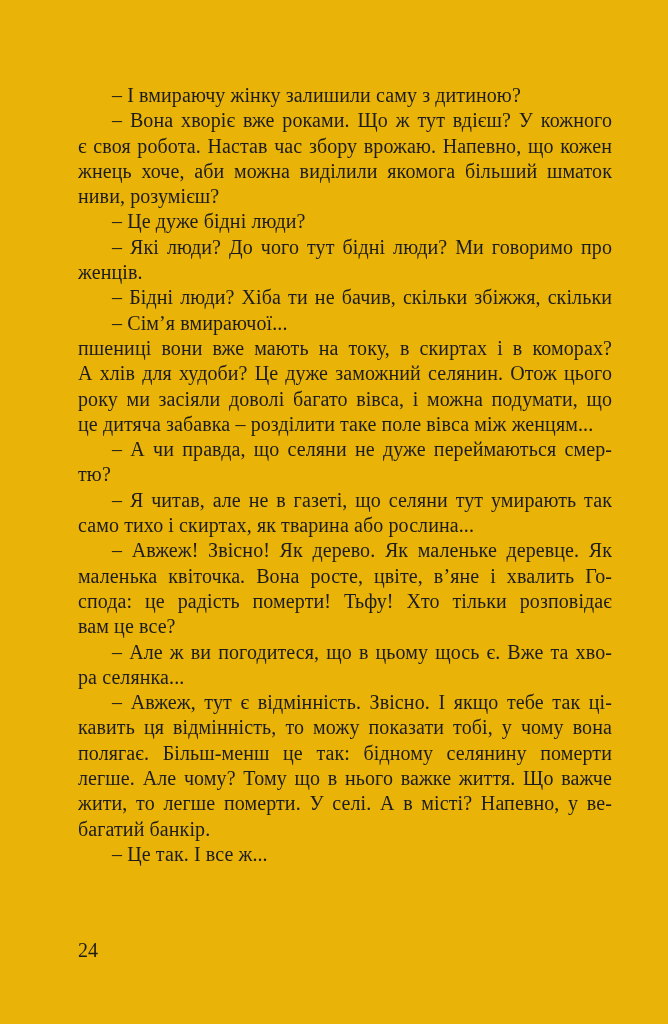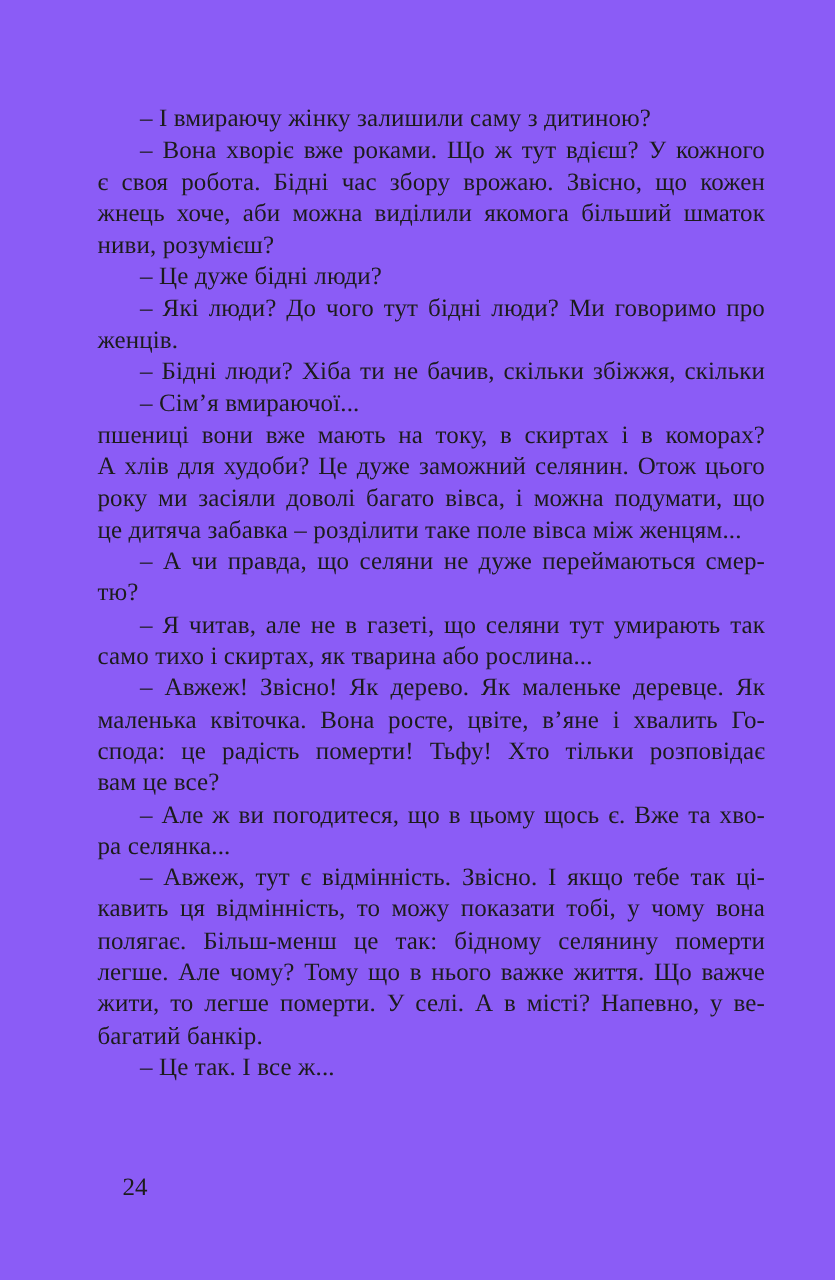--- a/index.html
+++ b/index.html
@@ -5,21 +5,21 @@
   html, body {
     margin: 0;
     padding: 0;
     background: #e8e8e8;
   }
   .page {
     position: relative;
     width: 668px;
     height: 1024px;
     margin: 0 auto;
-    background: #8b5cf6;
+    background: #eab308;
     overflow: hidden;
     font-family: "Liberation Serif", "DejaVu Serif", serif;
     color: #1c1c1c;
   }
   .text-block {
     position: absolute;
     left: 78px;
     top: 83px;
     width: 534px;
     font-size: 20px;
@@ -39,31 +39,30 @@
   .line.first {
     text-indent: 34px;
   }
   .page-number {
     position: absolute;
     left: 78px;
     top: 938px;
     font-size: 20px;
     line-height: 25px;
     color: #1c1c1c;
-    margin-left: 20px;
   }
 </style>
 </head>
 <body>
 
 <div class="page">
   <div class="text-block">
       <div class="line first">– І вмираючу жінку залишили саму з дитиною?</div>
       <div class="line first just">– Вона хворіє вже роками. Що ж тут вдієш? У кожного</div>
-      <div class="line just">є своя робота. Бідні час збору врожаю. Звісно, що кожен</div>
+      <div class="line just">є своя робота. Настав час збору врожаю. Напевно, що кожен</div>
       <div class="line just">жнець хоче, аби можна виділили якомога більший шматок</div>
       <div class="line">ниви, розумієш?</div>
       <div class="line first">– Це дуже бідні люди?</div>
       <div class="line first just">– Які люди? До чого тут бідні люди? Ми говоримо про</div>
       <div class="line">женців.</div>
       <div class="line first just">– Бідні люди? Хіба ти не бачив, скільки збіжжя, скільки</div>
       <div class="line first">– Сім’я вмираючої...</div>
       <div class="line just">пшениці вони вже мають на току, в скиртах і в коморах?</div>
       <div class="line just">А хлів для худоби? Це дуже заможний селянин. Отож цього</div>
       <div class="line just">року ми засіяли доволі багато вівса, і можна подумати, що</div>

